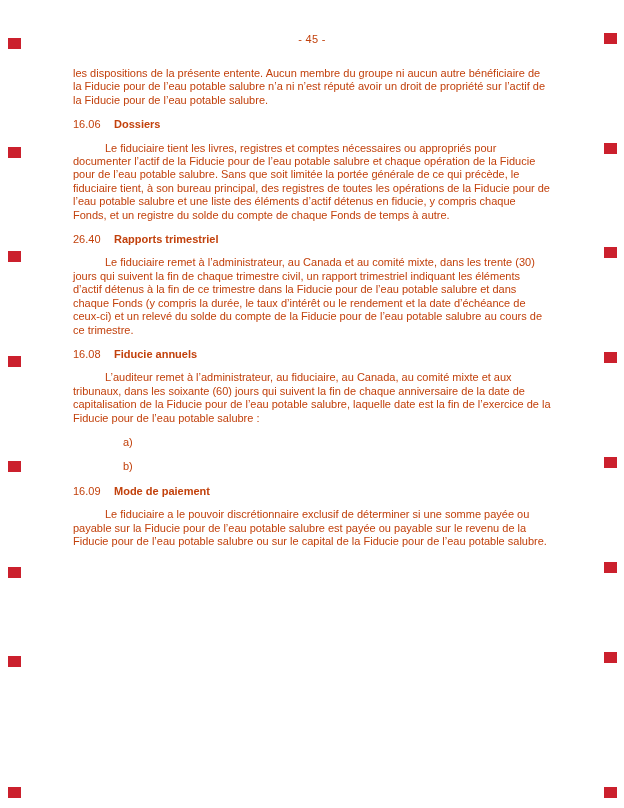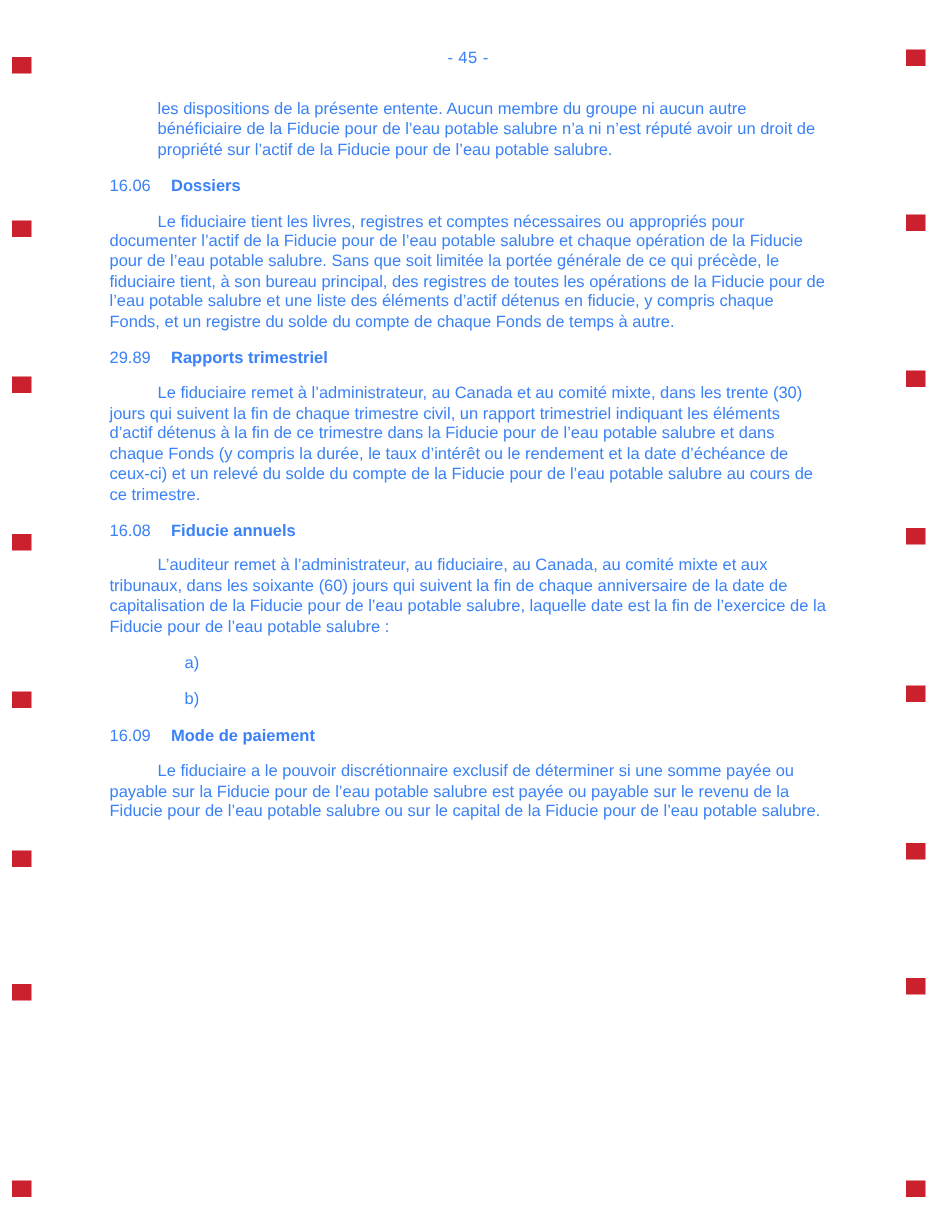--- a/index.html
+++ b/index.html
@@ -25,21 +25,21 @@
   .content {
     position: absolute;
     left: 73px;
     top: 67px;
     width: 478px;
     font-size: 11px;
     line-height: 13.4px;
     text-align: left;
   }
   .para { margin: 10px 0 0 0; }
-  .para.first { margin-top: 0; margin-left: 32px; }
+  .para.first { margin-top: 0; }
   .para.indent { text-indent: 32px; }
   .heading {
     display: flex;
     margin: 11px 0 0 0;
     font-size: 11px;
     line-height: 13.4px;
   }
   .h-num { flex: none; width: 41px; font-weight: normal; }
   .h-title { font-weight: bold; text-align: center; }
   .list-item { display: flex; margin: 11px 0 0 0; }
@@ -47,37 +47,37 @@
   .li-text { flex: 1; }
   .edge-mark {
     position: absolute;
     width: 13px;
     height: 11px;
   }
 </style>
 </head>
 <body>
 
-<div class="page" style="background: rgb(255, 255, 255); color: #3b82f6;">
+<div class="page" style="background: rgb(255, 255, 255); color: #c2410c;">
   <div class="page-number">- 45 -</div>
 
   <div class="content">
     <p class="para first">les dispositions de la présente entente. Aucun membre du groupe ni aucun autre bénéficiaire de la Fiducie pour de l’eau potable salubre n’a ni n’est réputé avoir un droit de propriété sur l’actif de la Fiducie pour de l’eau potable salubre.</p>
     <div id="sections">
   <section class="doc-section">
     <h2 class="heading">
       <span class="h-num">16.06</span>
       <span class="h-title">Dossiers</span>
     </h2>
   <p class="para indent">Le fiduciaire tient les livres, registres et comptes nécessaires ou appropriés pour documenter l’actif de la Fiducie pour de l’eau potable salubre et chaque opération de la Fiducie pour de l’eau potable salubre. Sans que soit limitée la portée générale de ce qui précède, le fiduciaire tient, à son bureau principal, des registres de toutes les opérations de la Fiducie pour de l’eau potable salubre et une liste des éléments d’actif détenus en fiducie, y compris chaque Fonds, et un registre du solde du compte de chaque Fonds de temps à autre.</p>
         </section>
 
   <section class="doc-section">
     <h2 class="heading">
-      <span class="h-num">29.89</span>
+      <span class="h-num">26.40</span>
       <span class="h-title">Rapports trimestriel</span>
     </h2>
   <p class="para indent">Le fiduciaire remet à l’administrateur, au Canada et au comité mixte, dans les trente (30) jours qui suivent la fin de chaque trimestre civil, un rapport trimestriel indiquant les éléments d’actif détenus à la fin de ce trimestre dans la Fiducie pour de l’eau potable salubre et dans chaque Fonds (y compris la durée, le taux d’intérêt ou le rendement et la date d’échéance de ceux-ci) et un relevé du solde du compte de la Fiducie pour de l’eau potable salubre au cours de ce trimestre.</p>
         </section>
 
   <section class="doc-section">
     <h2 class="heading">
       <span class="h-num">16.08</span>
       <span class="h-title">Fiducie annuels</span>
     </h2>

